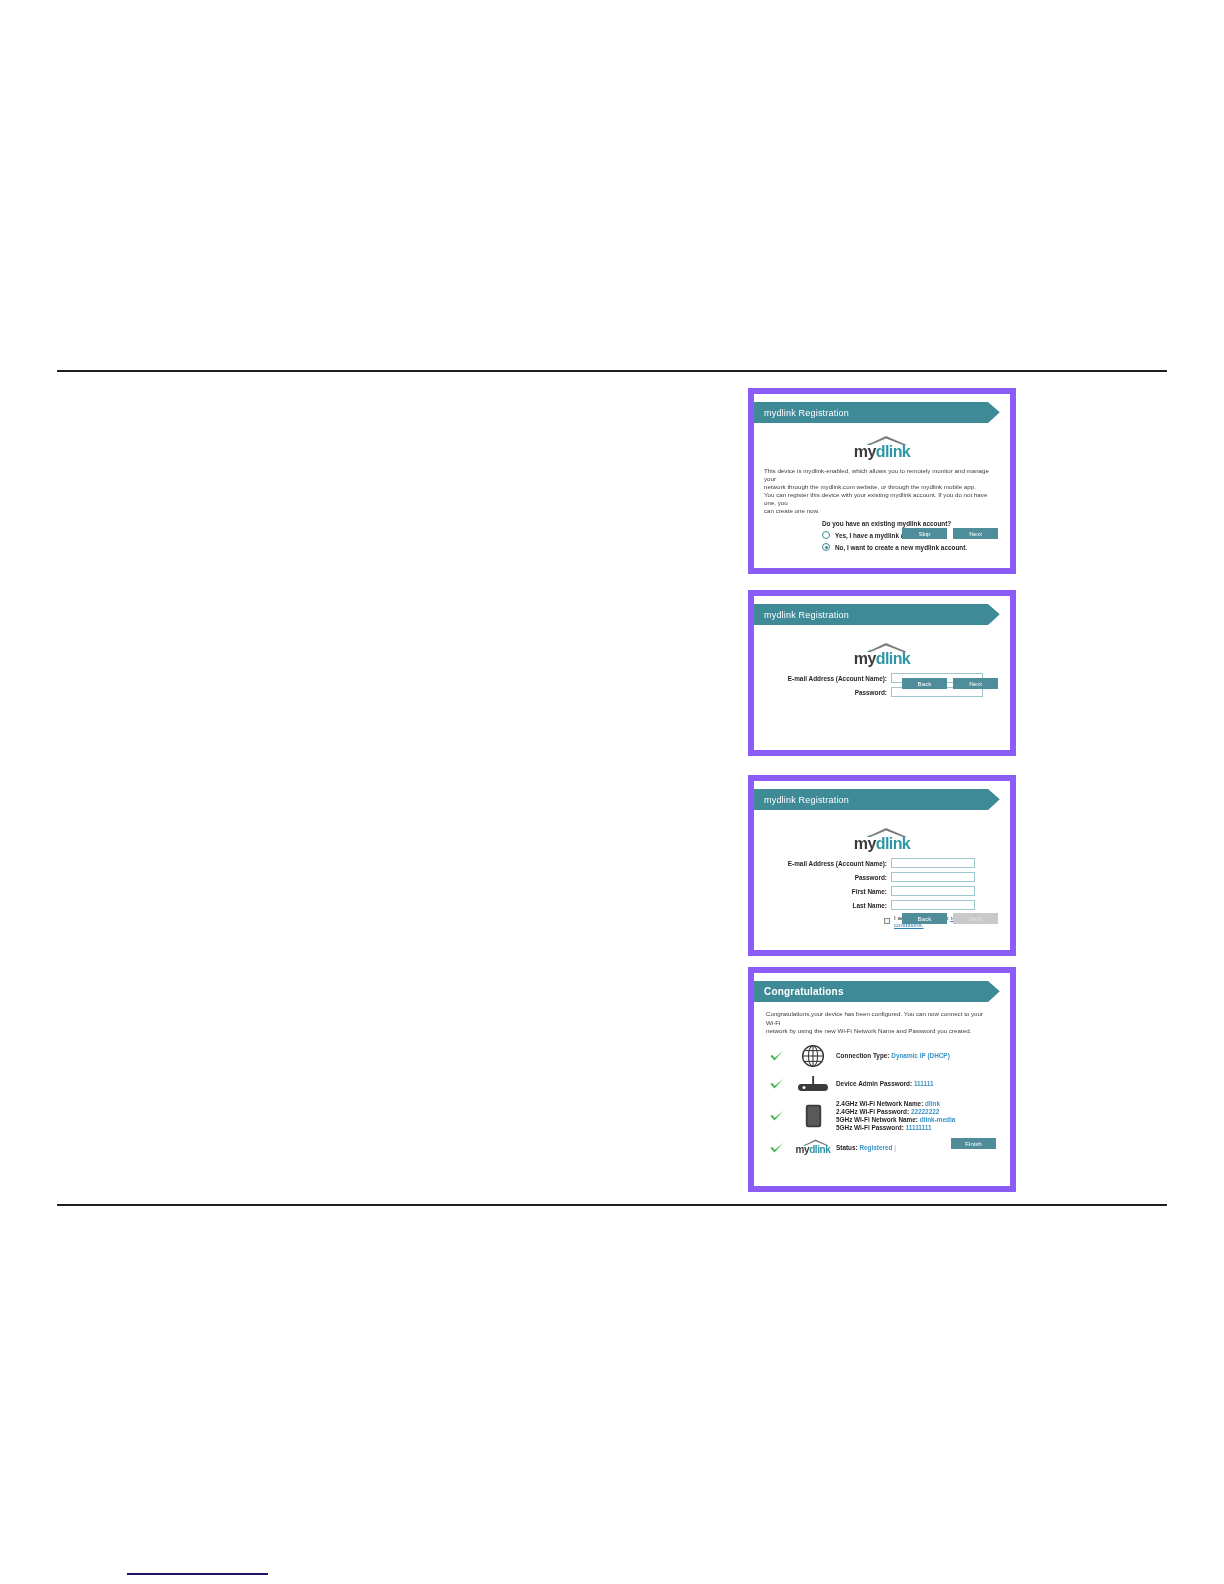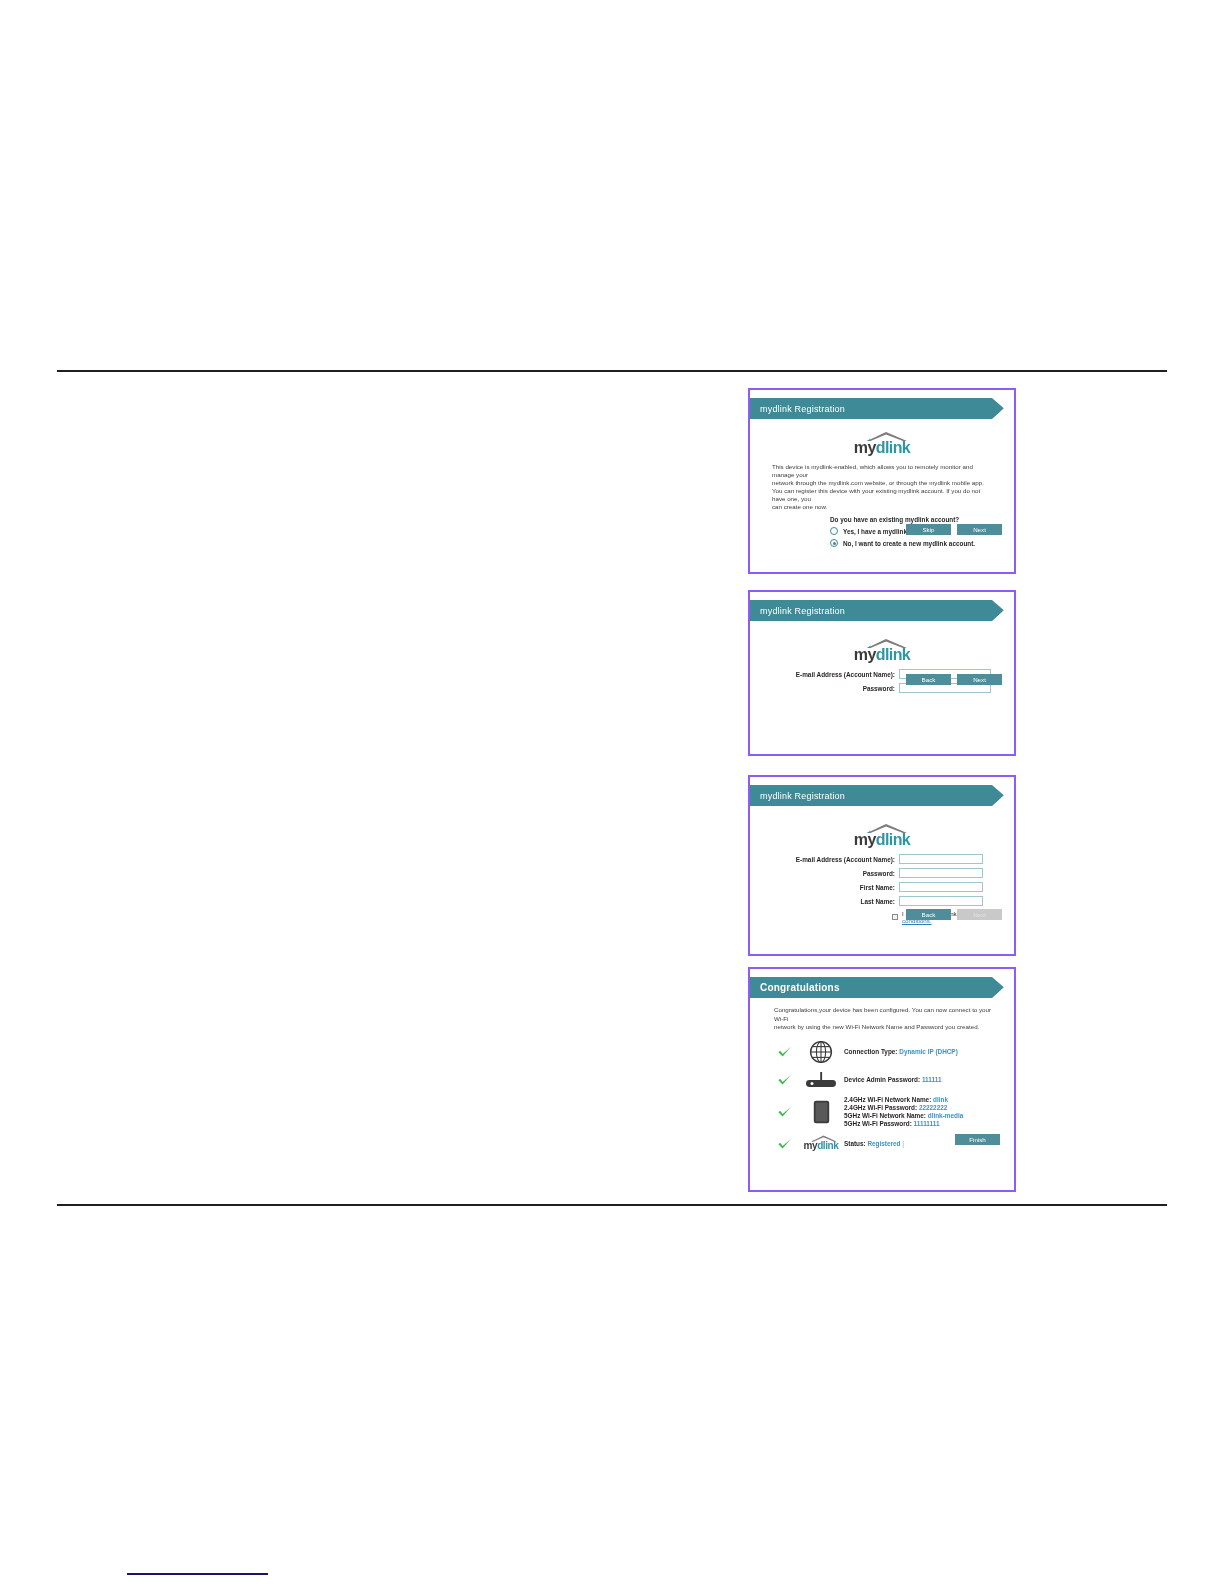--- a/index.html
+++ b/index.html
@@ -34,21 +34,21 @@
     width: 141px;
     height: 2px;
     background: #1b1464;
   }
 
   
   .panel {
     position: absolute;
     left: 748px;
     width: 268px;
-    border: 2px solid #8b5cf6;
+    border: 6px solid #8b5cf6;
     background: #ffffff;
     box-sizing: border-box;
   }
   #panel-1 { top: 388px;  height: 186px; }
   #panel-2 { top: 590px;  height: 166px; }
   #panel-3 { top: 775px;  height: 181px; }
   #panel-4 { top: 967px;  height: 225px; }
 
   
   .ribbon {
@@ -83,21 +83,21 @@
   .ribbon-title {
     font-size: 9px;
     color: #ffffff;
     padding-left: 10px;
     letter-spacing: 0.2px;
     font-weight: 400;
     z-index: 2;
   }
 
   .panel-body {
-    padding: 0 22px;
+    padding: 0 10px;
     position: relative;
   }
 
   
   .mydlink-logo {
     position: relative;
     width: 74px;
     height: 26px;
     margin: 0 auto;
   }

